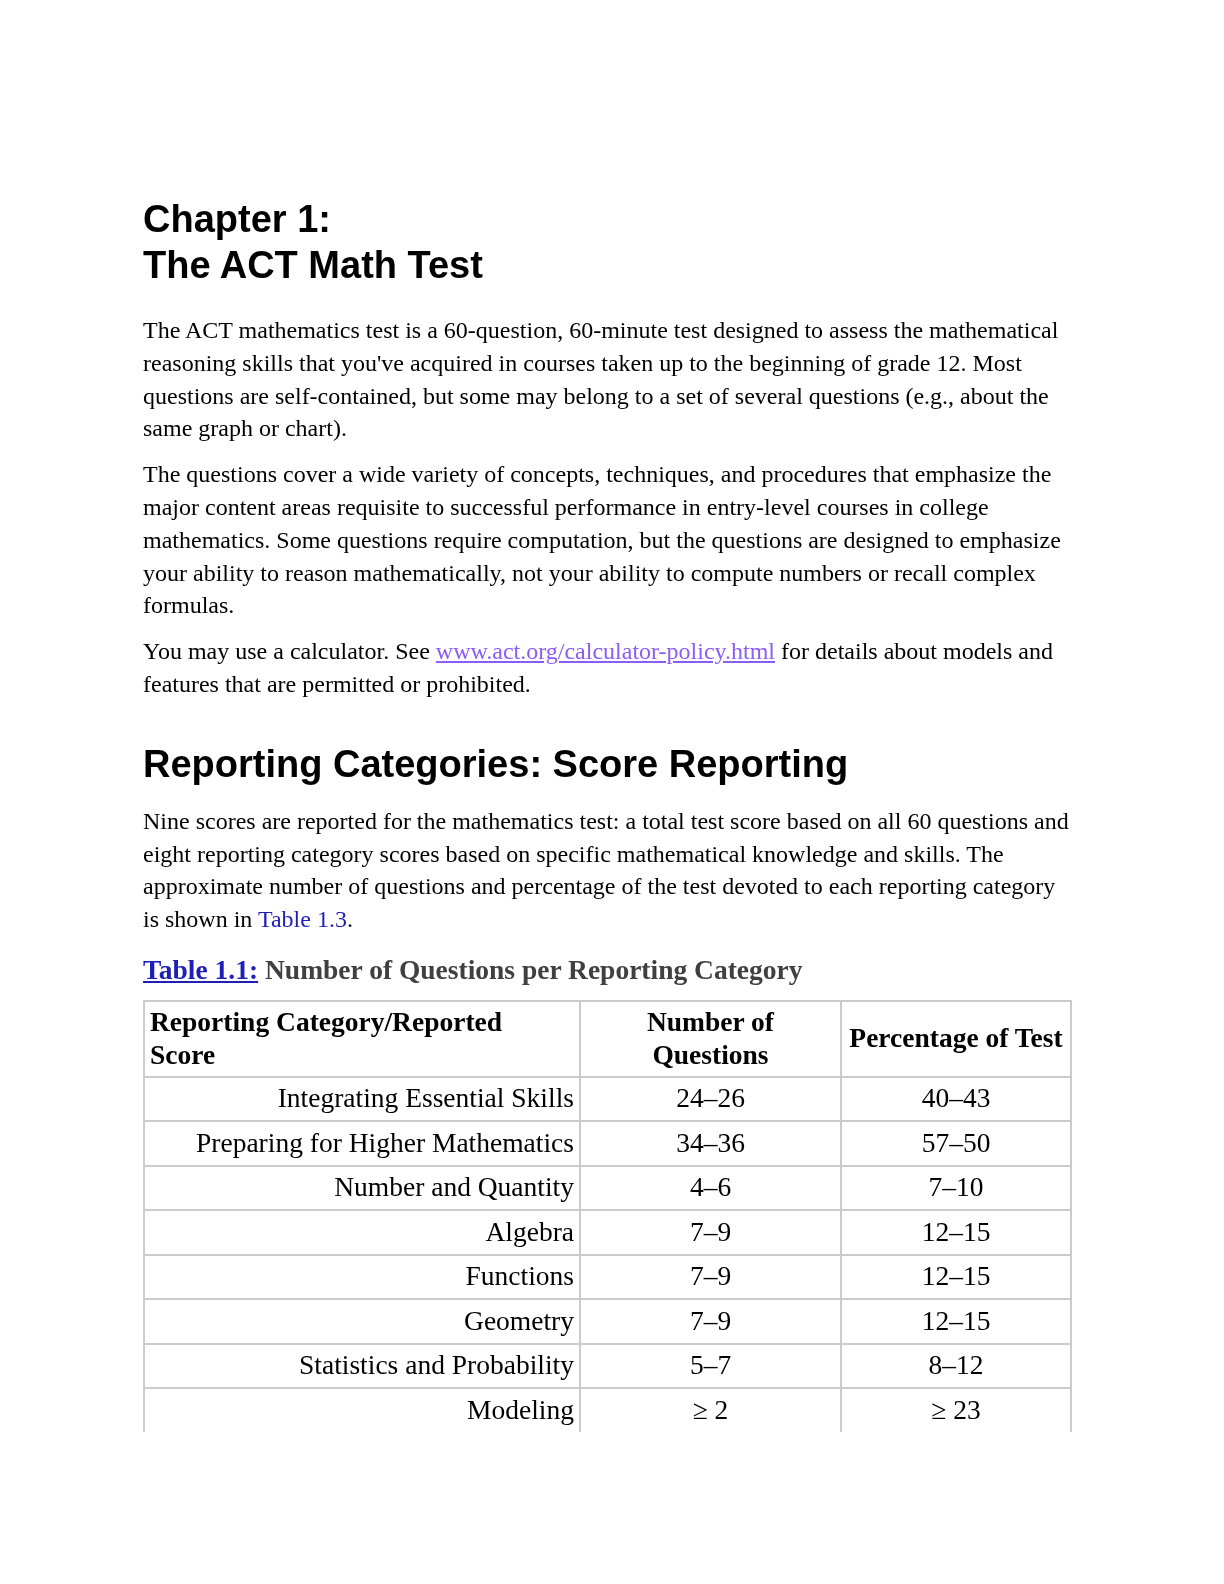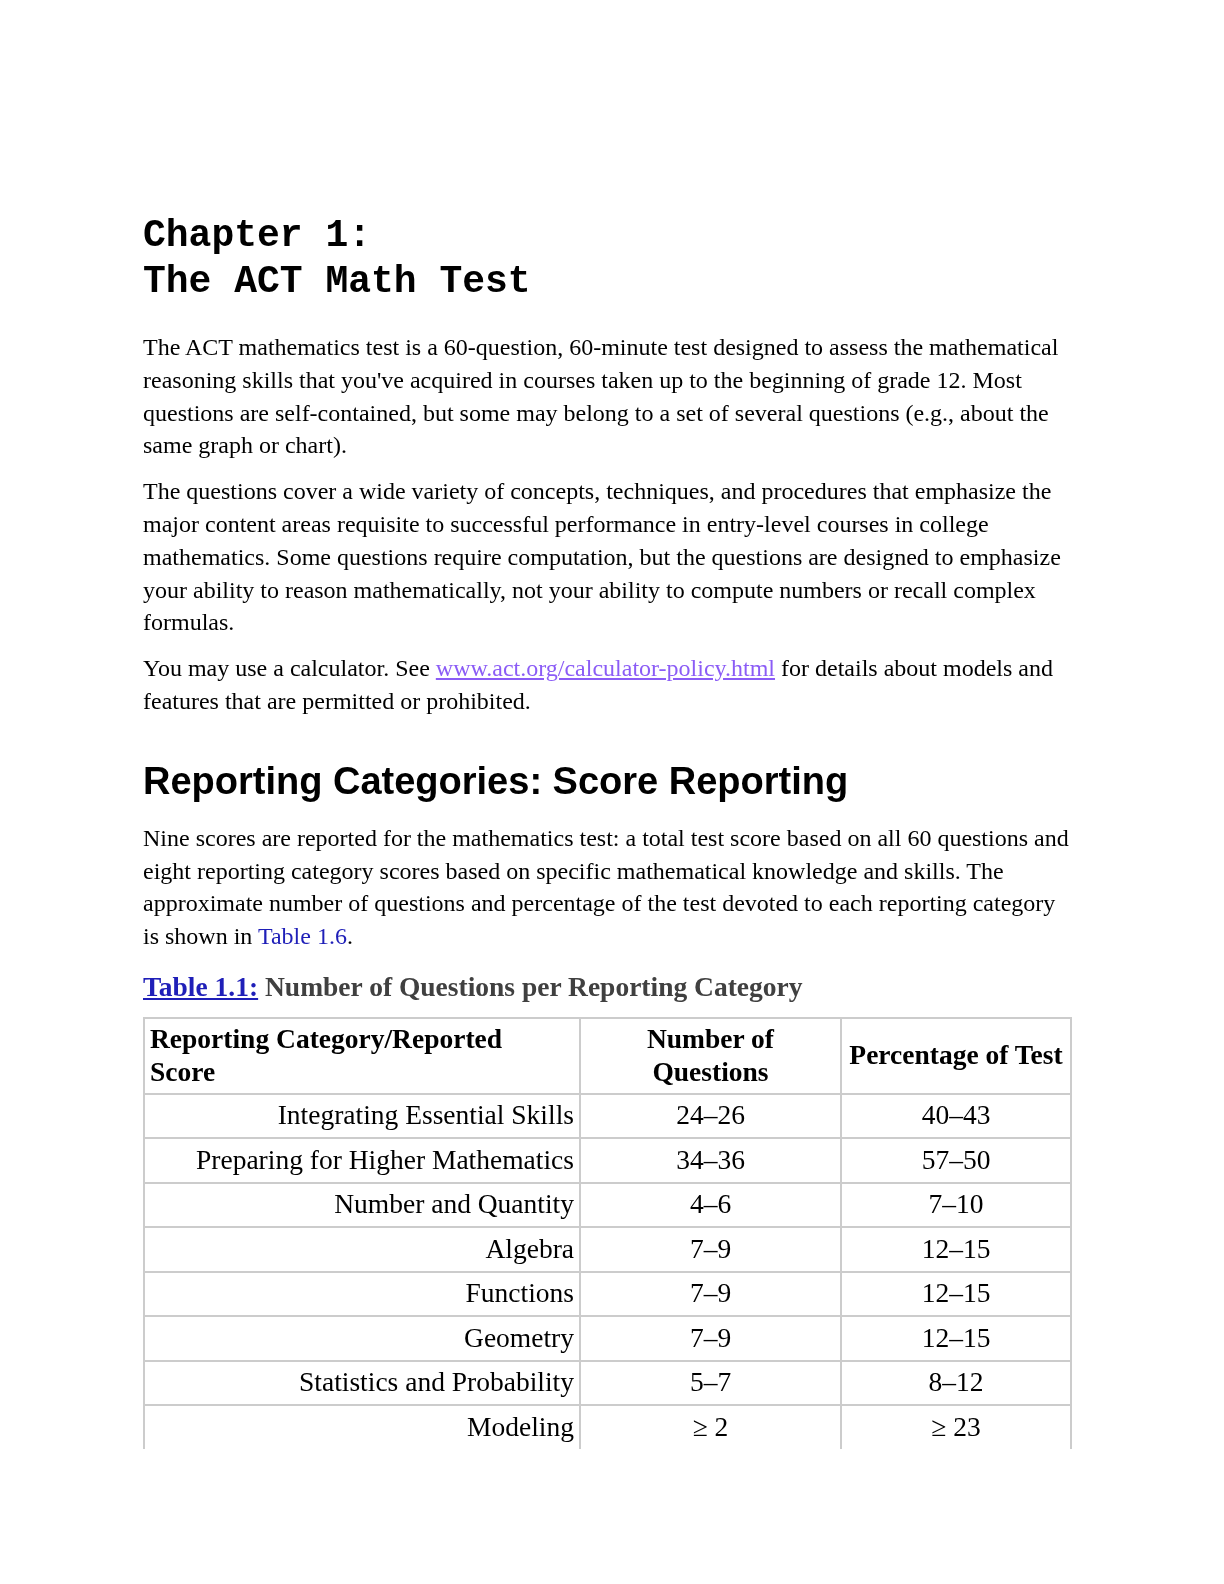--- a/index.html
+++ b/index.html
@@ -14,25 +14,25 @@
       overflow: hidden;
       color: #000000;
     }
     .page {
       position: absolute;
       left: 143px;
       top: 196px;
       width: 930px;
     }
     h1.chapter {
-      font-family: Liberation Mono, monospace;
+      font-family: Liberation Sans, sans-serif;
       font-weight: bold;
       font-size: 38px;
       line-height: 46px;
-      margin: 17px 0 26px 0;
+      margin: 0 0 26px 0;
       letter-spacing: 0px;
     }
     h1.chapter span { display: block; }
     p.body {
       font-family: "Liberation Serif", serif;
       font-size: 24px;
       line-height: 32.8px;
       margin: 0 0 13px 0;
     }
     a.link {
@@ -97,21 +97,21 @@
     <span>Chapter 1:</span>
     <span>The ACT Math Test</span>
   </h1>
 
   <p class="body">The ACT mathematics test is a 60-question, 60-minute test designed to assess the mathematical reasoning skills that you've acquired in courses taken up to the beginning of grade 12. Most questions are self-contained, but some may belong to a set of several questions (e.g., about the same graph or chart).</p>
   <p class="body">The questions cover a wide variety of concepts, techniques, and procedures that emphasize the major content areas requisite to successful performance in entry-level courses in college mathematics. Some questions require computation, but the questions are designed to emphasize your ability to reason mathematically, not your ability to compute numbers or recall complex formulas.</p>
   <p class="body"><span>You may use a calculator. See </span><a class="link" href="#">www.act.org/calculator-policy.html</a><span> for details about models and features that are permitted or prohibited.</span></p>
 
   <h2 class="section">Reporting Categories: Score Reporting</h2>
 
-  <p class="body"><span>Nine scores are reported for the mathematics test: a total test score based on all 60 questions and eight reporting category scores based on specific mathematical knowledge and skills. The approximate number of questions and percentage of the test devoted to each reporting category is shown in </span><a class="link-plain" href="#">Table 1.6</a><span>.</span></p>
+  <p class="body"><span>Nine scores are reported for the mathematics test: a total test score based on all 60 questions and eight reporting category scores based on specific mathematical knowledge and skills. The approximate number of questions and percentage of the test devoted to each reporting category is shown in </span><a class="link-plain" href="#">Table 1.3</a><span>.</span></p>
 
   <div class="caption"><a class="link" href="#">Table 1.1:</a><span> Number of Questions per Reporting Category</span></div>
 
   <table class="data">
     <colgroup>
       <col class="col1">
         <col class="col2">
         <col class="col3">
     </colgroup>
     <thead>

